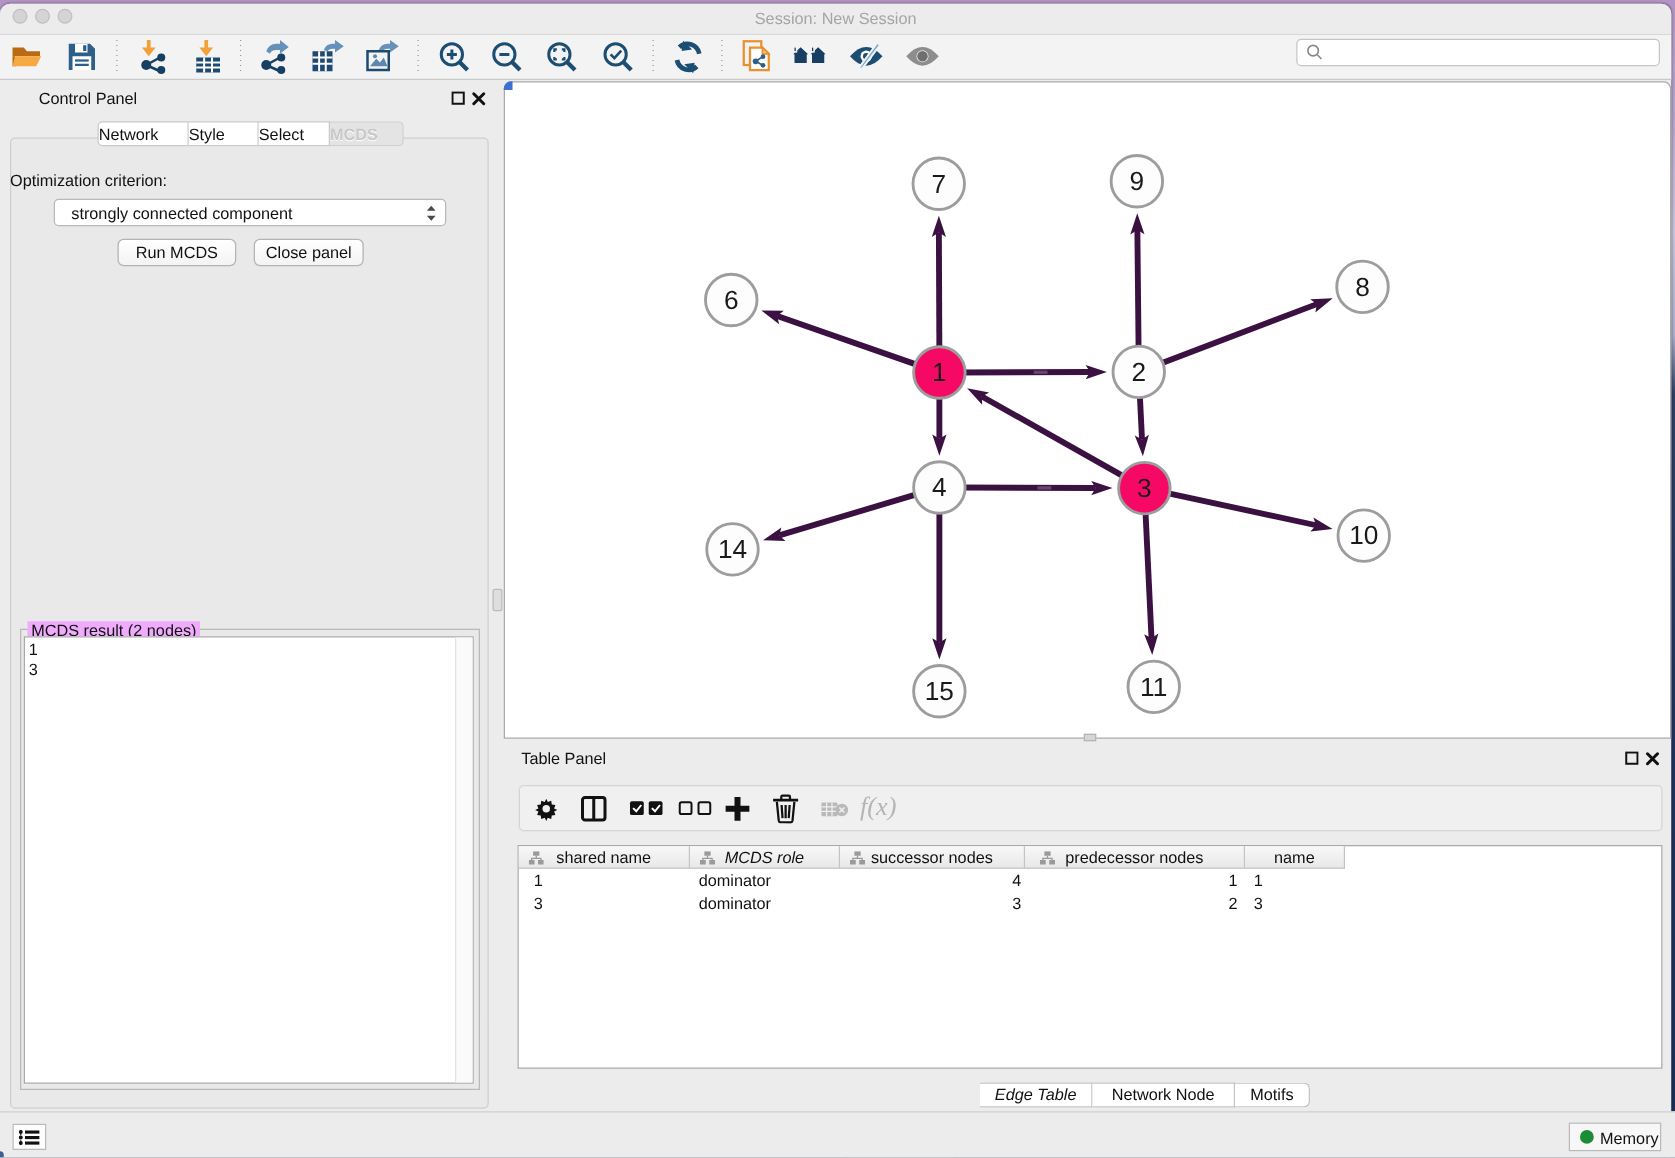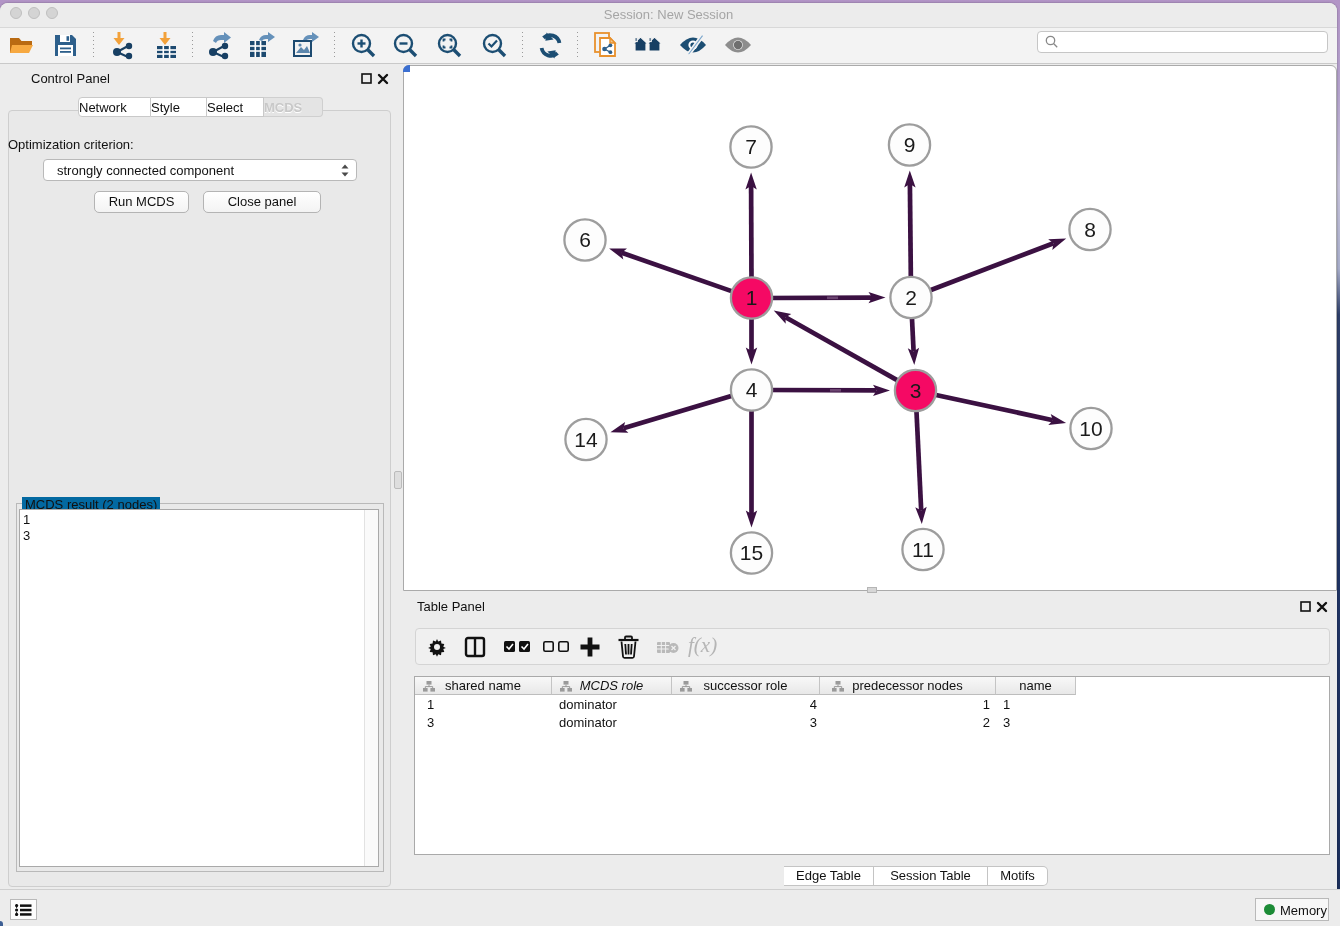--- a/index.html
+++ b/index.html
@@ -195,23 +195,23 @@
 <div class="tab" style="left:207px;width:57px;border-left:none;">Select</div>
 <div class="tab dis" style="left:264px;width:59px;border-left:none;border-radius:0 4px 4px 0;background:#e4e4e4;border-color:#cfcfcf;font-weight:bold;">MCDS</div>
 <div class="abs" style="left:8px;top:137px;width:383px;text-align:left;font-size:13px;">Optimization criterion:</div>
 <div class="abs" style="left:43px;top:159px;width:314px;height:22px;background:#fff;border:1px solid #b9b9b9;border-radius:4px;box-sizing:border-box;">
  <span style="position:absolute;left:13px;top:3px;font-size:13px;">strongly connected component</span>
  <svg style="position:absolute;right:6px;top:3px" width="10" height="15" viewBox="0 0 10 15">
       <path d="M1.5 5.5 L5 1.5 L8.5 5.5 Z M1.5 9.5 L5 13.5 L8.5 9.5 Z" fill="#4a4a4a"></path>
     </svg>
 </div>
 <div class="btn" style="left:94px;top:191px;width:95px;">Run MCDS</div>
-<div class="btn" style="left:203px;top:191px;width:118px;">Close panel</div>
+<div class="btn" style="left:203px;top:191px;width:88px;">Close panel</div>
 <div class="grpbox"></div>
-<div class="abs" style="left:22px;top:497px;background:#0369a1;padding:0 3px;font-size:13px;">MCDS result (2 nodes)</div>
+<div class="abs" style="left:22px;top:497px;background:#f0abfc;padding:0 3px;font-size:13px;">MCDS result (2 nodes)</div>
 <div class="abs" style="left:19px;top:509px;width:360px;height:358px;background:#fff;border:1px solid #a9a9a9;box-sizing:border-box;">
  <div style="position:absolute;left:3px;top:2px;font-size:13px;line-height:16px;">1<br>3</div>
  <div style="position:absolute;right:0;top:0;width:13px;height:356px;background:#fafafa;border-left:1px solid #e2e2e2;"></div>
 </div>
 <div class="abs" style="left:394px;top:471px;width:8px;height:18px;background:#dedede;border:1px solid #bbb;border-radius:2px;box-sizing:border-box;"></div>
 <div id="nwin">
  <div style="position:absolute;left:-1px;top:-1px;width:7px;height:7px;background:#3b6fd1;border-radius:6px 0 0 0;"></div>
  <svg style="position:absolute;left:0px;top:23px;" width="932" height="501" viewBox="0 0 932 501">
   <g stroke="#3b1142" stroke-width="4.7">
 <line x1="347.5" y1="194.0" x2="347.1" y2="97.0"></line>
@@ -332,21 +332,21 @@
         <line x1="8.6" y1="1" x2="8.6" y2="12"></line>
       </g>
       <circle cx="16.5" cy="7" r="5" fill="#b9b9b9"></circle>
       <path d="M14.5 5 l4 4 m0 -4 l-4 4" stroke="#f0f0f0" stroke-width="1.3"></path>
     </svg>
  <div style="position:absolute;left:272px;top:4px;font-family:'Liberation Serif',serif;font-style:italic;font-size:21px;color:#b5b5b5;">f(x)</div>
 </div>
 <div id="tbl">
  <div class="hcell" style="left:0;width:137px;">shared name</div>
  <div class="hcell" style="left:137px;width:120px;font-style:italic;">MCDS role</div>
- <div class="hcell" style="left:257px;width:148px;">successor role</div>
+ <div class="hcell" style="left:257px;width:148px;">successor nodes</div>
  <div class="hcell" style="left:405px;width:176px;">predecessor nodes</div>
  <div class="hcell" style="left:581px;width:80px;">name</div>
  <svg class="abs" style="left:8px;top:4px" width="12" height="11" viewBox="0 0 12 11">
       <g fill="#9a9a9a">
         <rect x="3.5" y="0" width="5" height="3.6"></rect>
         <rect x="0" y="7" width="4.6" height="3.6"></rect>
         <rect x="7.4" y="7" width="4.6" height="3.6"></rect>
       </g>
       <path d="M6 3.6 v2 M2.3 7 v-1.4 h7.4 v1.4" fill="none" stroke="#9a9a9a" stroke-width="1"></path>
     </svg>
@@ -383,22 +383,22 @@
  </div>
  <div class="abs" style="left:0;top:36px;width:661px;height:18px;font-size:13px;">
   <span style="position:absolute;left:12px;top:2px;">3</span>
   <span style="position:absolute;left:144px;top:2px;">dominator</span>
   <span style="position:absolute;left:245px;top:2px;width:157px;text-align:right;">3</span>
   <span style="position:absolute;left:405px;top:2px;width:170px;text-align:right;">2</span>
   <span style="position:absolute;left:588px;top:2px;">3</span>
  </div>
 </div>
 <div class="btab dis" style="left:672px;width:90px;border-radius:5px 0 0 5px;background:linear-gradient(#ececec,#e0e0e0);margin-top:40px;">Node Table</div>
-<div class="btab" style="left:784px;width:90px;border-left:none;">Edge Table</div>
-<div class="btab" style="left:874px;width:114px;border-left:none;">Session Table</div>
+<div class="btab" style="left:784px;width:90px;border-left:none;font-style:italic;">Edge Table</div>
+<div class="btab" style="left:874px;width:114px;border-left:none;">Network Node</div>
 <div class="btab" style="left:988px;width:60px;border-left:none;border-radius:0 5px 5px 0;">Motifs</div>
 <div id="statusbar">
  <div style="position:absolute;left:10px;top:9px;width:27px;height:21px;background:#fdfdfd;border:1px solid #b9b9b9;box-sizing:border-box;">
   <svg width="17" height="14" viewBox="0 0 17 14" style="position:absolute;left:4px;top:3px;">
         <line x1="1.6" y1="1" x2="1.6" y2="13" stroke="#111" stroke-width="0.9" stroke-dasharray="1.5 1.2"></line>
         <g fill="#111">
           <circle cx="1.6" cy="2.6" r="1.6"></circle>
           <circle cx="1.6" cy="7" r="1.6"></circle>
           <circle cx="1.6" cy="11.4" r="1.6"></circle>
           <rect x="5" y="1.4" width="11.5" height="2.5"></rect>

